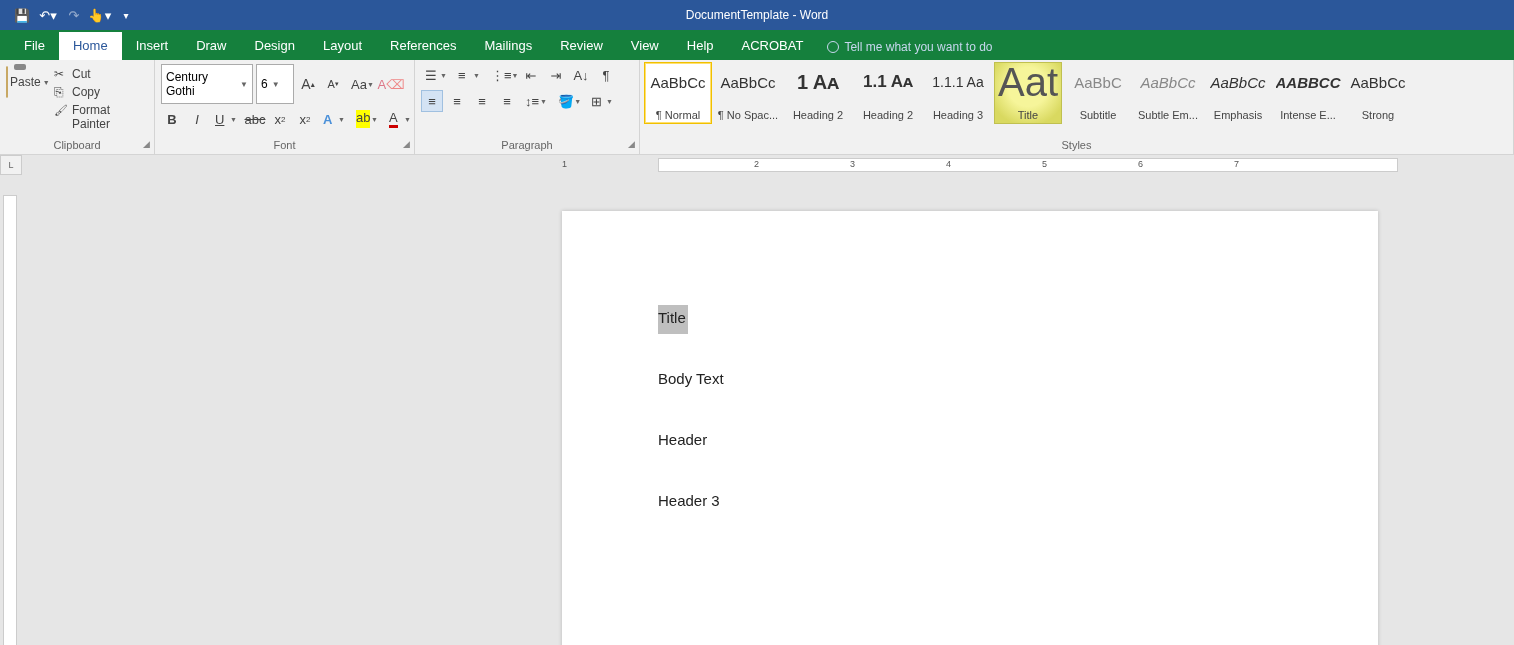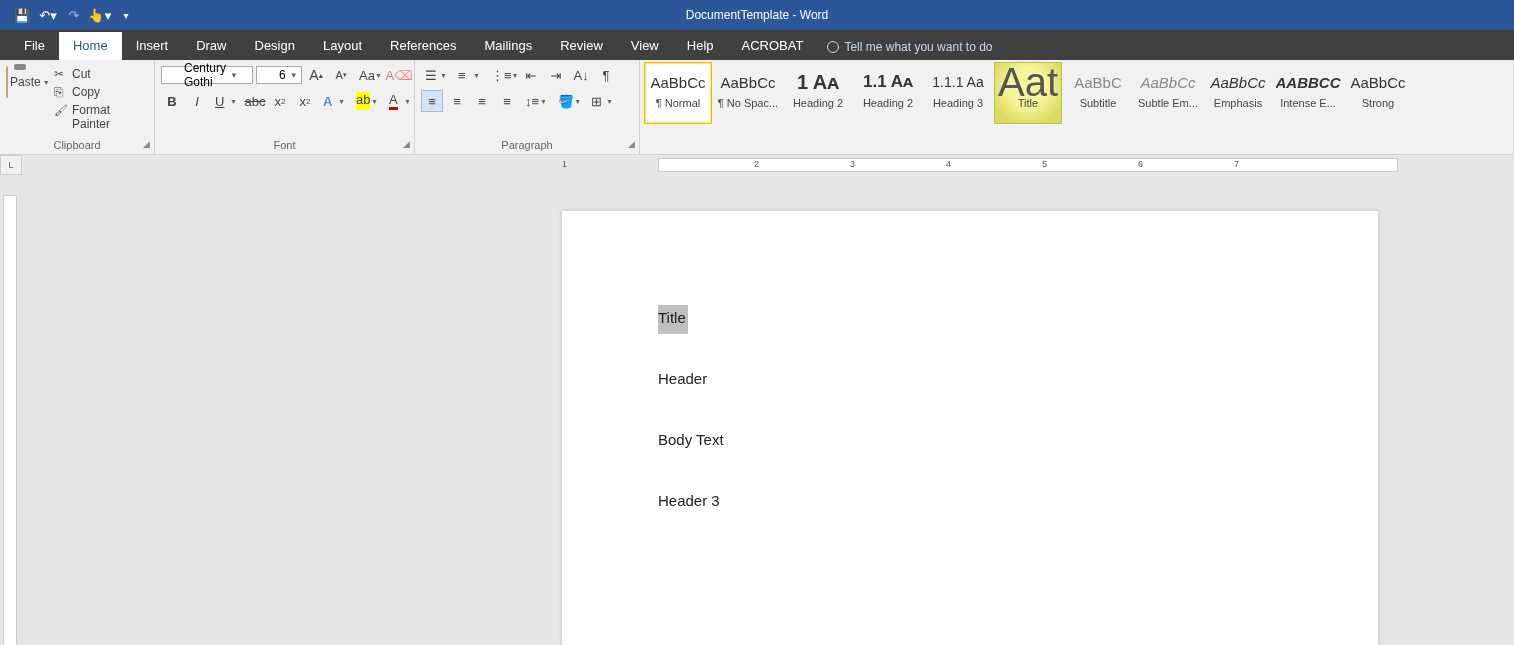--- a/index.html
+++ b/index.html
@@ -5,21 +5,21 @@
 * { margin: 0; padding: 0; box-sizing: border-box; font-family: "Segoe UI", Arial, sans-serif; }
 body { background: #e6e6e6; width: 1514px; height: 645px; overflow: hidden; user-select: none; }
 
 
 .titlebar { background: #2b579a; height: 30px; display: flex; align-items: center; color: #fff; font-size: 12px; position: relative; }
 .qat { display: flex; align-items: center; gap: 2px; padding-left: 10px; }
 .qat-btn { width: 24px; height: 24px; display: flex; align-items: center; justify-content: center; color: #fff; font-size: 13px; }
 .title-center { position: absolute; left: 50%; transform: translateX(-50%); }
 
 
-.tabs { background: #404040; height: 30px; display: flex; align-items: flex-end; padding-left: 10px; }
+.tabs { background: #15803d; height: 30px; display: flex; align-items: flex-end; padding-left: 10px; }
 .tab { color: #fff; padding: 6px 14px 7px; font-size: 13px; cursor: pointer; }
 .tab.active { background: #fff; color: #2b579a; }
 .tellme { color: #c7d7ee; font-size: 12px; padding: 6px 10px; display: flex; align-items: center; gap: 5px; }
 .bulb { width: 12px; height: 12px; border: 1px solid #c7d7ee; border-radius: 50%; }
 
 
 .ribbon { background: #f1f1f1; height: 95px; display: flex; border-bottom: 1px solid #d4d4d4; }
 .group { border-right: 1px solid #d4d4d4; display: flex; flex-direction: column; }
 .group-body { flex: 1; display: flex; align-items: flex-start; padding: 4px 6px; }
 .group-label { text-align: center; font-size: 11px; color: #666; padding: 2px 0 3px; position: relative; }
@@ -30,32 +30,32 @@
 .paste-btn { width: 40px; display: flex; flex-direction: row; align-items: center; gap: 2px; padding-top: 2px; }
 .paste-icon { width: 28px; height: 32px; background: linear-gradient(#fff,#f5f5f5); border: 1px solid #c8a864; border-radius: 2px; position: relative; }
 .paste-icon::before { content: ""; position: absolute; top: -3px; left: 7px; width: 12px; height: 6px; background: #888; border-radius: 2px; }
 .clip-col { display: flex; flex-direction: column; gap: 2px; padding-top: 2px; }
 .clip-item { display: flex; align-items: flex-start; gap: 4px; font-size: 12px; color: #444; padding: 1px 4px; }
 .ico { width: 14px; height: 14px; display: inline-block; }
 
 
 .font-body { display: flex; flex-direction: column; gap: 4px; }
 .font-row { display: flex; align-items: center; gap: 3px; }
-.combo { background: #fff; border: 1px solid #ababab; height: 18px; display: flex; align-items: center; font-size: 12px; padding: 0 22px; }
+.combo { background: #fff; border: 1px solid #ababab; height: 40px; display: flex; align-items: center; font-size: 12px; padding: 0 4px; }
 .combo .arrow { font-size: 8px; color: #666; margin-left: 4px; }
 .rb { width: 22px; height: 22px; display: flex; align-items: center; justify-content: center; font-size: 13px; color: #444; border: 1px solid transparent; }
 .rb.split { width: 30px; justify-content: space-between; padding: 0 3px; }
 .rb .sm-arrow { font-size: 7px; color: #666; }
 
 
 .para-body { display: flex; flex-direction: column; gap: 4px; }
 
 
 .styles-body { display: flex; gap: 2px; padding: 2px 4px; }
-.style-tile { width: 68px; height: 62px; border: 1px solid transparent; display: flex; flex-direction: column; align-items: center; justify-content: flex-start; padding: 4px 2px 2px; cursor: pointer; }
+.style-tile { width: 68px; height: 62px; border: 1px solid transparent; display: flex; flex-direction: column; align-items: center; justify-content: space-between; padding: 4px 2px 2px; cursor: pointer; }
 .style-tile.selected { border: 1px solid #f0c000; background: #fff; box-shadow: inset 0 0 0 1px #ffe070; }
 .style-tile.highlight { background: radial-gradient(circle at 50% 40%, #f6f59a 40%, #d9d960 80%); border: 1px solid #c0c050; }
 .style-preview { font-size: 15px; color: #333; height: 30px; display: flex; align-items: center; overflow: hidden; white-space: nowrap; }
 .style-name { font-size: 11px; color: #444; text-align: center; white-space: nowrap; overflow: hidden; width: 100%; }
 
 
 .ruler-area { display: flex; height: 20px; background: #e6e6e6; }
 .ruler-corner { width: 22px; height: 20px; background: #f1f1f1; border: 1px solid #ccc; font-size: 9px; display: flex; align-items: center; justify-content: center; color: #666; }
 .ruler-h { flex: 1; position: relative; background: #e6e6e6; }
 .ruler-white { position: absolute; left: 636px; width: 740px; height: 14px; top: 3px; background: #fff; border: 1px solid #ccc; }
@@ -249,20 +249,21 @@
         </div>
         <div class="style-tile">
           <div class="style-preview" style="font-size:15px;font-weight:bold;font-style:italic;">AABBCC</div>
           <div class="style-name">Intense E...</div>
         </div>
         <div class="style-tile">
           <div class="style-preview" style="">AaBbCc</div>
           <div class="style-name">Strong</div>
         </div>
       </div>
+    <div class="group-label"><span>Styles</span></div>
   </div>
 
 </div>
 
 <div class="ruler-area">
   <div class="ruler-corner">L</div>
   <div class="ruler-h">
     <div class="ruler-white"></div>
     <span class="ruler-num" style="left:540px">1</span>
     <span class="ruler-num" style="left:732px">2</span>
@@ -276,19 +277,19 @@
 </div>
 
 <div class="workspace">
   <div class="ruler-v">
     <div class="ruler-v-white"></div>
   </div>
   <div class="canvas">
     <div class="page">
       <div class="page-content" id="page-content">
           <div class="line"><span class="sel">Title</span></div>
+          <div class="line">Body Text</div>
           <div class="line">Header</div>
-          <div class="line">Body Text</div>
           <div class="line">Header 3</div>
         </div>
     </div>
   </div>
 </div>
 
 </body></html>

